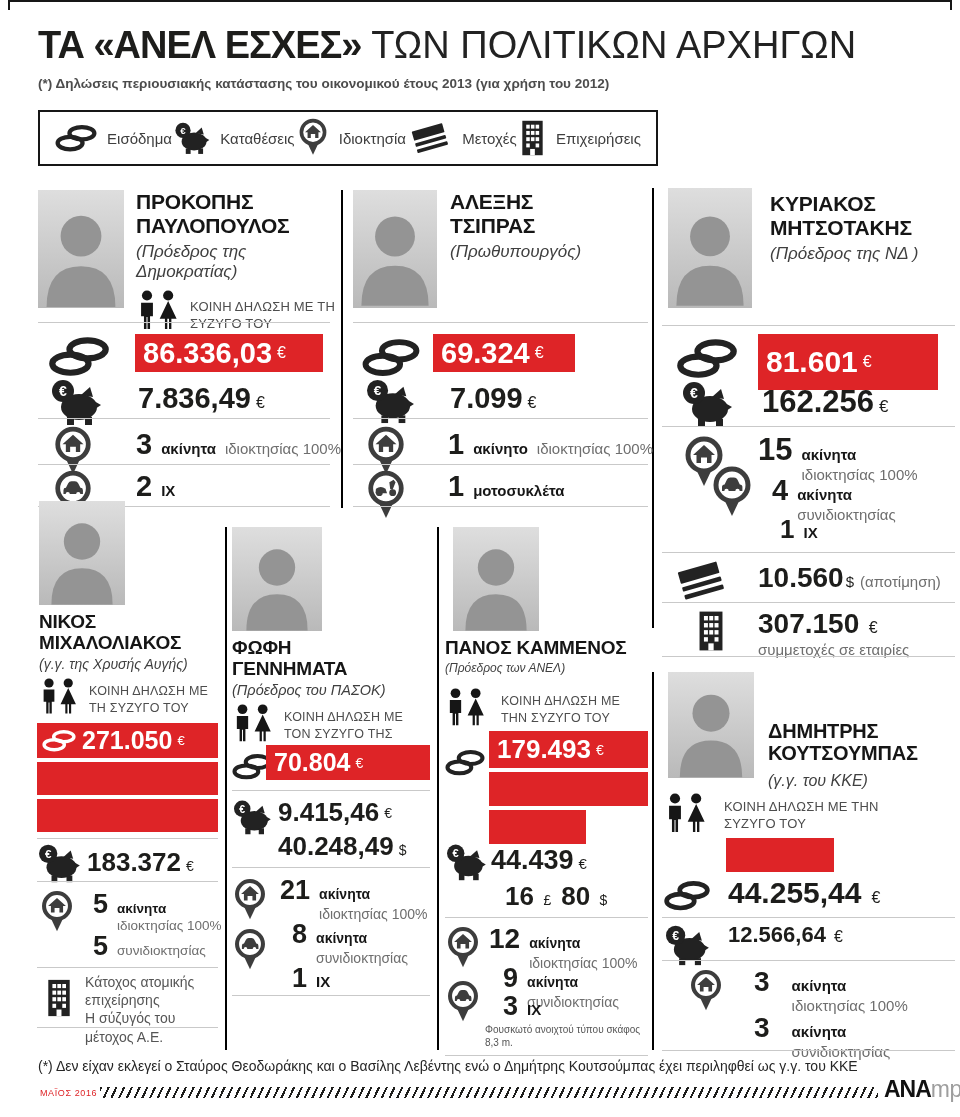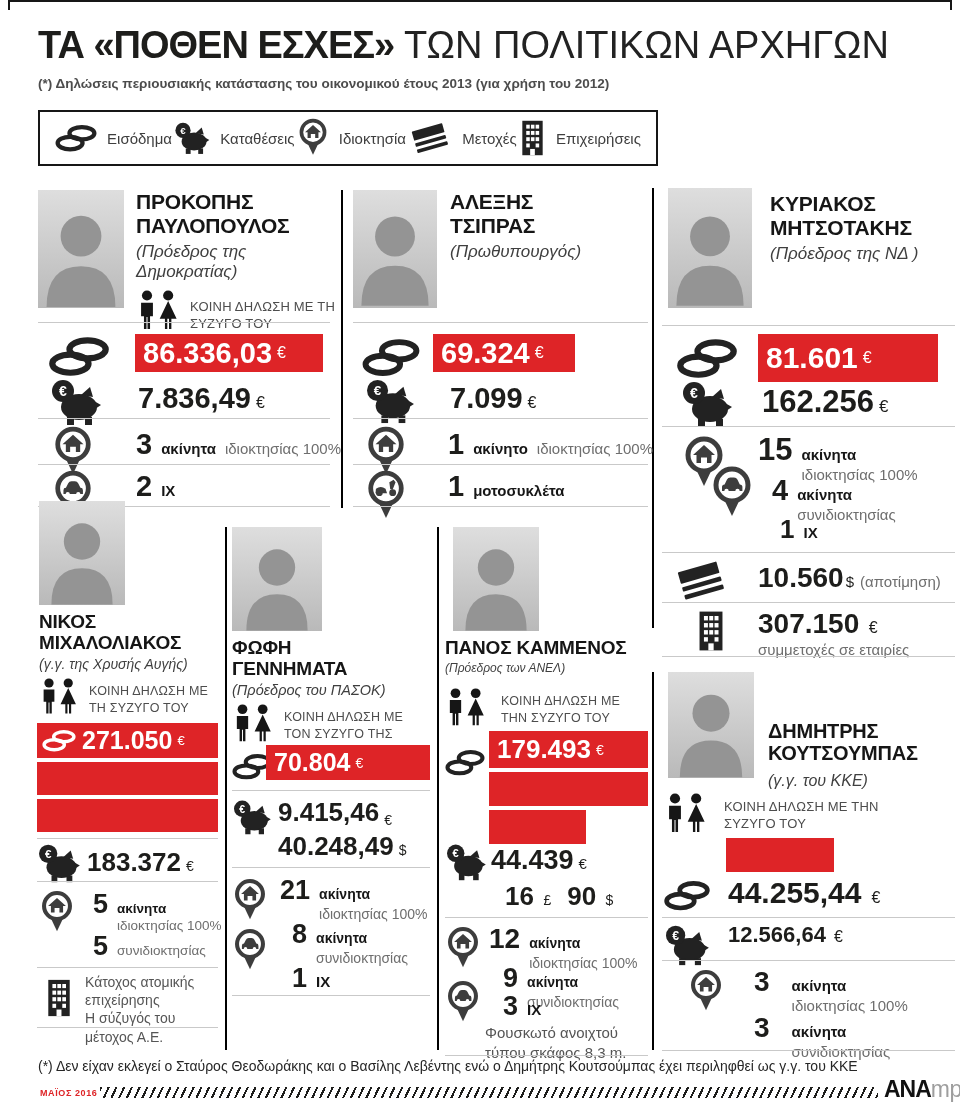--- a/index.html
+++ b/index.html
@@ -27,26 +27,26 @@
   .role{font-style:italic;color:#3f3f3f;font-weight:400;line-height:1.18}
   .joint{font-size:13px;color:#4d4d4d;line-height:1.32;letter-spacing:.2px}
   .band{position:absolute;background:var(--red);color:#fff;display:flex;align-items:center;padding:0 8px}
   .redbar{position:absolute;background:var(--red)}
   .num{font-weight:700;color:var(--ink);white-space:nowrap}
   .band .num{color:#fff}
   .cur{font-weight:400;font-size:.55em;margin-left:5px}
   .u{font-weight:700;font-size:15px;color:#161616}
   .l{font-weight:400;font-size:15px;color:#6e6e6e}
   .stack{line-height:1.25;white-space:nowrap}
-  .note{font-size:15px;color:#555;line-height:1.3}
+  .note{font-size:10px;color:#555;line-height:1.3}
   .icon{position:absolute;color:#222}
   .pin{color:var(--pin)}
   .inline-prop{position:absolute;display:flex;align-items:baseline;gap:9px;white-space:nowrap}
   .footnote{font-size:14px;color:#262626}
-  .date{font-size:9px;font-weight:700;color:var(--red);letter-spacing:.6px}
+  .date{font-size:9px;font-weight:400;color:var(--red);letter-spacing:.6px}
   .hatch{position:absolute;height:11px;background:repeating-linear-gradient(115deg,#1d1d1b 0 2px,transparent 2px 7px)}
   .logo-bold{font-weight:800;font-size:23px;letter-spacing:-1px;color:#111}
   .logo-light{font-weight:500;font-size:23px;letter-spacing:-.5px;color:#9e9e9e}
   .topline{position:absolute;background:#161616}
 </style>
 </head>
 <body>
 
 <svg width="0" height="0" style="position:absolute" aria-hidden="true">
   <defs>
@@ -122,21 +122,21 @@
   </defs>
 </svg>
 
 <div id="canvas">
 
   <div class="topline" style="left:8px;top:0;width:944px;height:2px"></div>
   <div class="topline" style="left:8px;top:0;width:2px;height:10px"></div>
   <div class="topline" style="left:950px;top:0;width:2px;height:10px"></div>
 
   <div class="abs" style="left:38px;top:24px;width:900px;white-space:nowrap">
-    <span class="title-bold">ΤΑ «ΠΟΘΕΝ ΕΣΧΕΣ»</span><span class="title-light"> ΤΩΝ ΠΟΛΙΤΙΚΩΝ ΑΡΧΗΓΩΝ</span>
+    <span class="title-bold">ΤΑ «ΑΝΕΛ ΕΣΧΕΣ»</span><span class="title-light"> ΤΩΝ ΠΟΛΙΤΙΚΩΝ ΑΡΧΗΓΩΝ</span>
   </div>
   <div class="abs subtitle" style="left:38px;top:76px;width:860px">(*) Δηλώσεις περιουσιακής κατάστασης του οικονομικού έτους 2013 (για χρήση του 2012)</div>
 
   <div class="legend-box" style="left:38px;top:110px;width:620px;height:56px">
     <div class="legend-item">
       <svg width="42" height="29" style="color:#222">
           <use href="#sym-coins"></use>
         </svg>
       <span class="legend-label">Εισόδημα</span>
     </div>
@@ -267,21 +267,21 @@
         <svg>
           <use href="#sym-person"></use>
         </svg>
       </div>
     <div class="abs name" style="left:108px;top:4px;width:175px;font-size:21px">ΚΥΡΙΑΚΟΣ ΜΗΤΣΟΤΑΚΗΣ</div>
     <div class="abs role" style="left:108px;top:56px;width:180px;font-size:17px">(Πρόεδρος της ΝΔ )</div>
     <div class="sep" style="left:0;top:137px;width:293px"></div>
     <svg class="icon" width="62" height="42" style="left:14px;top:150px">
         <use href="#sym-coins"></use>
       </svg>
-    <div class="band" style="left:96px;top:146px;width:180px;height:48px">
+    <div class="band" style="left:96px;top:146px;width:180px;height:56px">
       <span class="num" style="font-size:30px">81.601</span>
       <span class="cur" style="font-size:16px">€</span>
     </div>
     <svg class="icon" width="54" height="48" style="left:18px;top:192px">
         <use href="#sym-piggy"></use>
       </svg>
     <div class="abs" style="left:100px;top:196px;display:flex;align-items:baseline">
       <span class="num" style="font-size:31px">162.256</span>
       <span class="cur num" style="font-size:17px;font-weight:400">€</span>
     </div>
@@ -402,21 +402,21 @@
         <use href="#sym-coins"></use>
       </svg>
     <div class="band" style="left:34px;top:218px;width:164px;height:35px">
       <span class="num" style="font-size:25px">70.804</span>
       <span class="cur" style="font-size:14px">€</span>
     </div>
     <div class="sep" style="left:0;top:263px;width:198px"></div>
     <svg class="icon" width="40" height="36" style="left:0;top:272px">
         <use href="#sym-piggy"></use>
       </svg>
-    <div class="abs" style="left:46px;top:270px;display:flex;align-items:flex-end">
+    <div class="abs" style="left:46px;top:270px;display:flex;align-items:center">
       <span class="num" style="font-size:26px">9.415,46</span>
       <span class="cur num" style="font-size:14px;font-weight:400">€</span>
     </div>
     <div class="abs" style="left:46px;top:304px;display:flex;align-items:baseline">
       <span class="num" style="font-size:26px">40.248,49</span>
       <span class="cur num" style="font-size:14px;font-weight:400">$</span>
     </div>
     <div class="sep" style="left:0;top:340px;width:198px"></div>
     <svg class="icon pin" width="36" height="47" style="left:0;top:350px">
         <use href="#sym-pin-house"></use>
@@ -466,27 +466,27 @@
     </div>
     <div class="redbar" style="left:44px;top:245px;width:159px;height:34px"></div>
     <div class="redbar" style="left:44px;top:283px;width:97px;height:34px"></div>
     <svg class="icon" width="42" height="38" style="left:0;top:316px">
         <use href="#sym-piggy"></use>
       </svg>
     <div class="abs" style="left:46px;top:318px;display:flex;align-items:baseline">
       <span class="num" style="font-size:27px">44.439</span>
       <span class="cur num" style="font-size:15px;font-weight:400">€</span>
     </div>
-    <div class="abs" style="left:60px;top:354px;display:flex;align-items:baseline;gap:16px">
+    <div class="abs" style="left:60px;top:354px;display:flex;align-items:baseline;gap:10px">
       <span>
         <span class="num" style="font-size:26px">16</span>
         <span class="cur num" style="font-size:14px;font-weight:400">£</span>
       </span>
       <span>
-        <span class="num" style="font-size:26px">90</span>
+        <span class="num" style="font-size:26px">80</span>
         <span class="cur num" style="font-size:14px;font-weight:400">$</span>
       </span>
     </div>
     <div class="sep" style="left:0;top:390px;width:203px"></div>
     <svg class="icon pin" width="36" height="47" style="left:0;top:398px">
         <use href="#sym-pin-house"></use>
       </svg>
     <div class="inline-prop" style="left:44px;top:396px">
       <span class="num" style="font-size:28px">12</span>
       <span class="stack">

